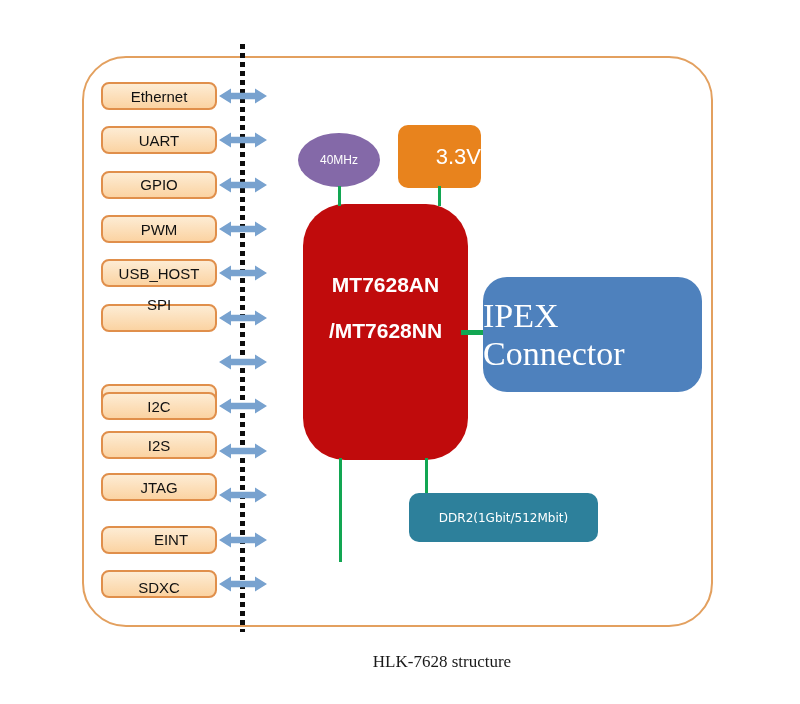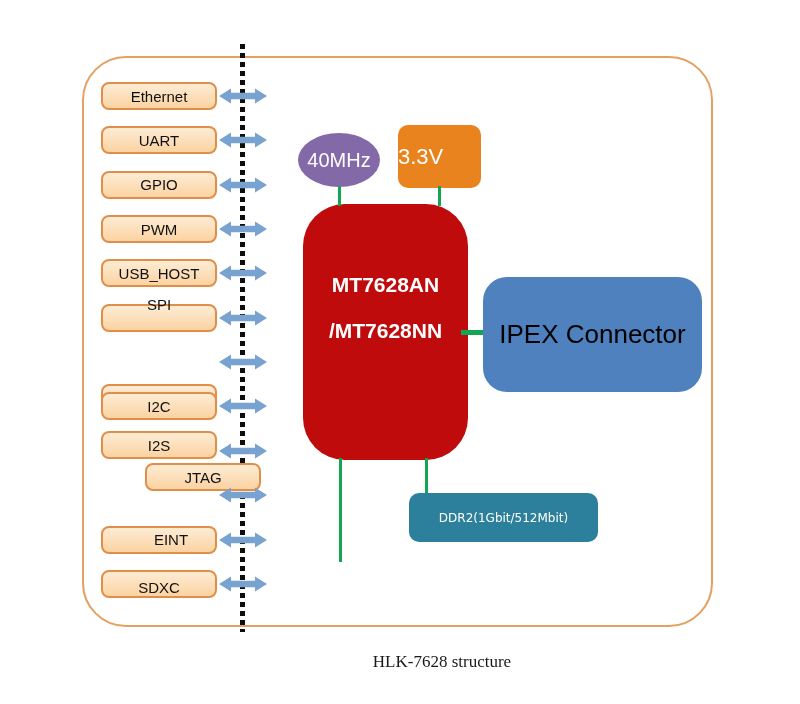--- a/index.html
+++ b/index.html
@@ -40,44 +40,44 @@
     background:linear-gradient(to bottom,var(--box-fill-top),var(--box-fill-bottom));
     display:flex;align-items:center;justify-content:center;
     font-size:15px;color:#111;position:absolute;
   }
   .if-box.raised span{transform:translateY(-13px);}
   .if-arrow{left:218px;position:absolute;}
 
   .osc{
     left:298px;top:133px;width:82px;height:54px;border-radius:50%;
     background:var(--osc-purple);display:flex;align-items:center;justify-content:center;
-    color:#fff;font-size:20px;
+    color:#fff;font-size:12px;
   }
   .power{
     left:398px;top:125px;width:83px;height:63px;border-radius:10px;
-    background:var(--power-orange);display:flex;align-items:center;justify-content:flex-start;
+    background:var(--power-orange);display:flex;align-items:center;justify-content:flex-end;
     color:#fff;font-size:22px;
   }
   .chip{
     left:303px;top:204px;width:165px;height:256px;border-radius:42px;
     background:var(--chip-red);color:#fff;
   }
   .chip .line{position:absolute;left:0;width:100%;text-align:center;
     font-weight:bold;font-size:21px;line-height:22px;}
   .chip .l1{top:70px;}
   .chip .l2{top:116px;}
 
   .wire{background:var(--wire-green);position:absolute;}
   .wire-v{width:3px;}
   .wire-h{height:5px;}
 
   .ipex{
     left:483px;top:277px;width:219px;height:115px;border-radius:24px;
     background:var(--ipex-blue);display:flex;align-items:center;justify-content:center;
-    color:#000000;font-size:26px;font-family:Liberation Sans, sans-serif;
+    color:#ffffff;font-size:34px;font-family:Liberation Serif, serif;
   }
   .mem{
     background:var(--mem-teal);border-radius:10px;color:#fff;
     display:flex;align-items:center;justify-content:center;
     font-family:"DejaVu Sans", sans-serif;position:absolute;
   }
   .ddr2{left:409px;top:493px;width:189px;height:49px;font-size:12px;}
   .flash{left:295px;top:560px;width:196px;height:53px;font-size:14px;}
 
   .caption{
@@ -141,21 +141,21 @@
       </div>
       <svg width="50" height="22" class="abs if-arrow" style="top: 395.45px;">
         <polygon points="1,11 13,3.5 13,7.8 37,7.8 37,3.5 49,11 37,18.5 37,14.2 13,14.2 13,18.5" fill="#78a2cf"></polygon>
       </svg>
       <div class="if-box" style="top: 431px;">
         <span>I2S</span>
       </div>
       <svg width="50" height="22" class="abs if-arrow" style="top: 439.8px;">
         <polygon points="1,11 13,3.5 13,7.8 37,7.8 37,3.5 49,11 37,18.5 37,14.2 13,14.2 13,18.5" fill="#78a2cf"></polygon>
       </svg>
-      <div class="if-box" style="top: 463px; margin-left: 44px;">
+      <div class="if-box" style="top: 473px;">
         <span>JTAG</span>
       </div>
       <svg width="50" height="22" class="abs if-arrow" style="top: 484.15px;">
         <polygon points="1,11 13,3.5 13,7.8 37,7.8 37,3.5 49,11 37,18.5 37,14.2 13,14.2 13,18.5" fill="#78a2cf"></polygon>
       </svg>
       <div class="if-box" style="top: 525.5px; padding-left: 24px;">
         <span>EINT</span>
       </div>
       <svg width="50" height="22" class="abs if-arrow" style="top: 528.5px;">
         <polygon points="1,11 13,3.5 13,7.8 37,7.8 37,3.5 49,11 37,18.5 37,14.2 13,14.2 13,18.5" fill="#78a2cf"></polygon>

